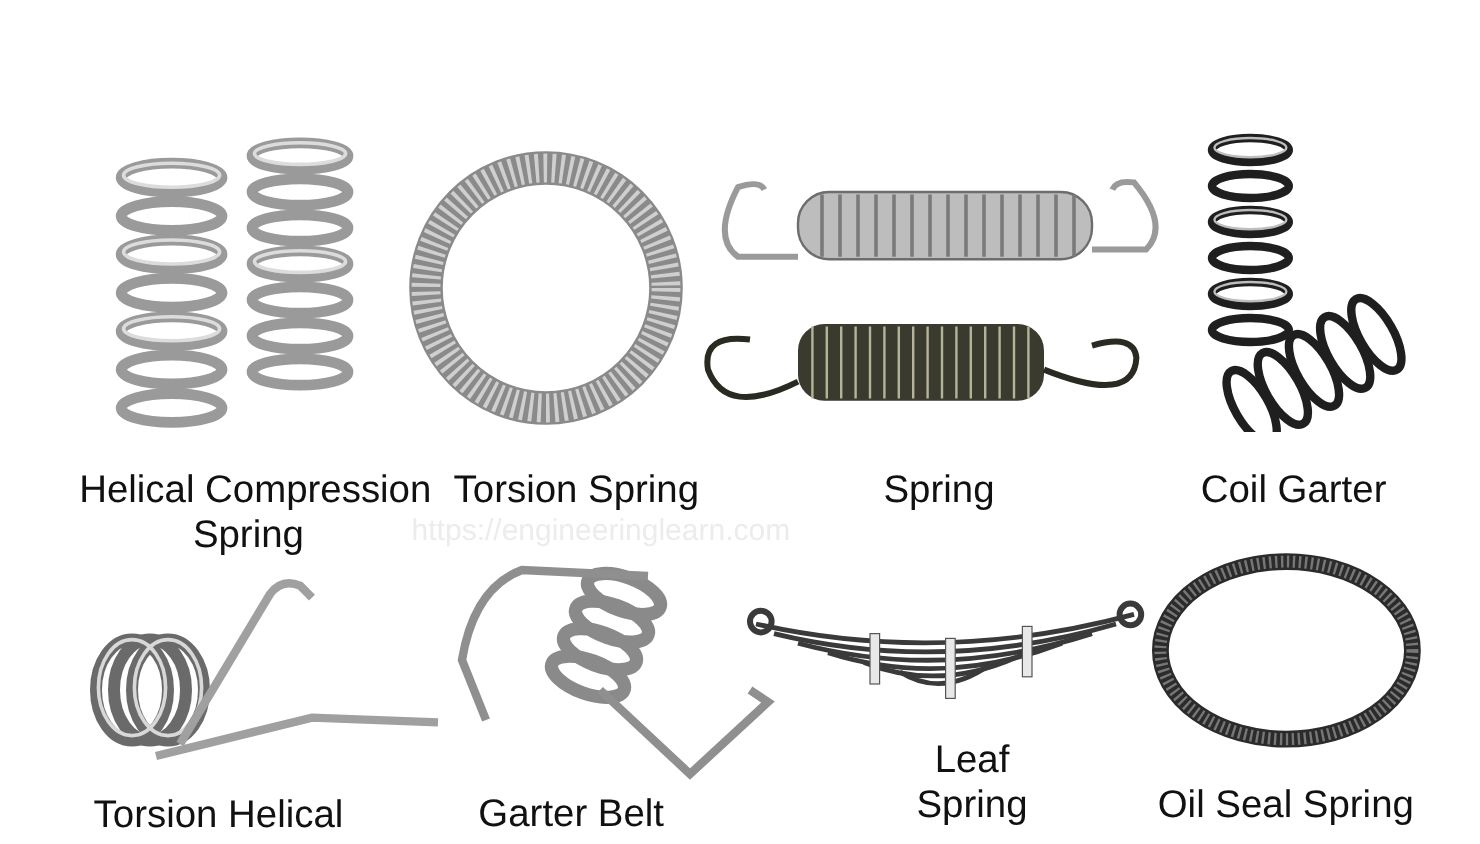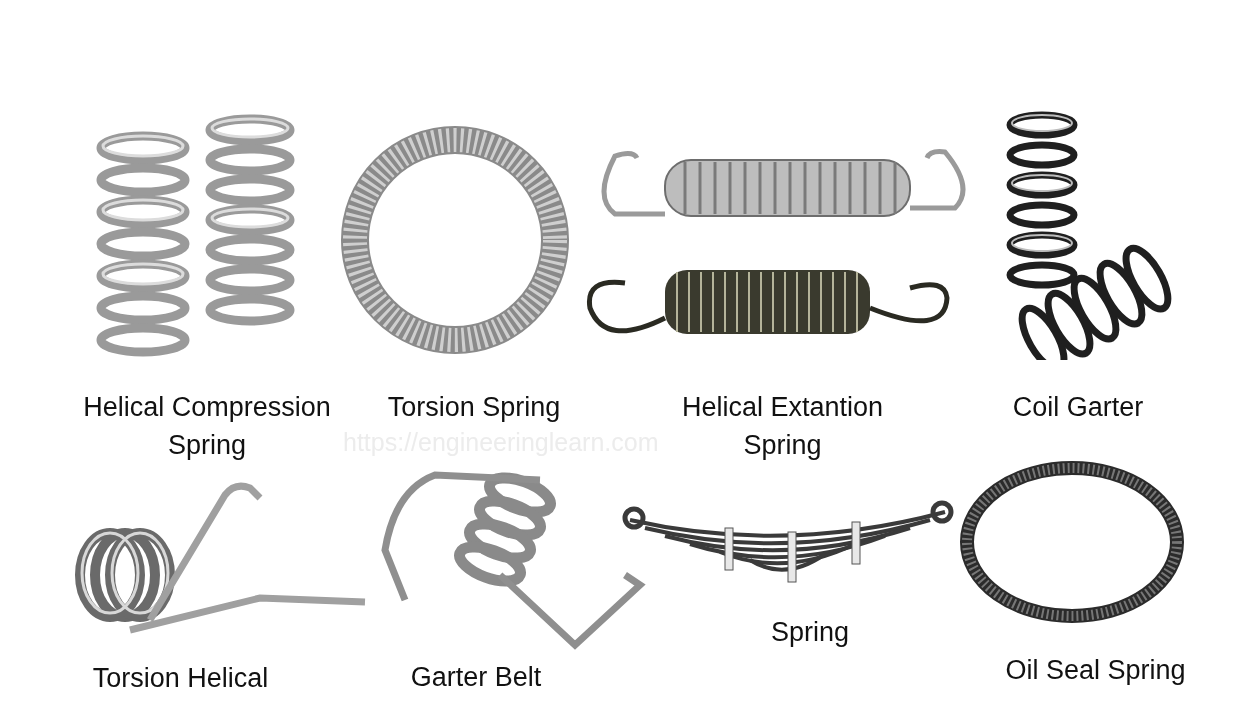--- a/index.html
+++ b/index.html
@@ -1,17 +1,17 @@
 <!DOCTYPE html>
 <html><head>
 <meta charset="utf-8">
 <style>
   html, body { margin:0; padding:0; background:#ffffff; }
   body { width:1233px; height:703px; position:relative; overflow:hidden; font-family:"Liberation Sans", sans-serif; }
-  .label { position:absolute; color:#111; font-size:27px; text-align:center; line-height:38px; white-space:nowrap; }
+  .label { position:absolute; color:#111; font-size:32px; text-align:center; line-height:38px; white-space:nowrap; }
   .watermark { position:absolute; color:#ececec; font-size:25px; left:343px; top:428px; white-space:nowrap; }
   .fig { position:absolute; }
   svg { display:block; }
 </style>
 </head>
 <body>
 
 <div class="fig" style="left:95px;top:110px;">
   <svg width="205" height="265" viewBox="0 0 205 265">
     <g fill="none" stroke="#9a9a9a" stroke-width="9">
@@ -176,30 +176,30 @@
 <div class="watermark">https://engineeringlearn.com</div>
 
 <div class="label" style="left:66px;top:388px;width:282px;">
   <div>Helical Compression</div>
   <div>Spring</div>
 </div>
 <div class="label" style="left:378px;top:388px;width:192px;">
   <div>Torsion Spring</div>
 </div>
 <div class="label" style="left:660px;top:388px;width:245px;">
-  <div>Helical Extantion</div>
   <div>Spring</div>
 </div>
 <div class="label" style="left:998px;top:388px;width:160px;">
   <div>Coil Garter</div>
 </div>
 <div class="label" style="left:78px;top:659px;width:205px;">
   <div>Torsion Helical</div>
 </div>
 <div class="label" style="left:395px;top:658px;width:162px;">
   <div>Garter Belt</div>
 </div>
 <div class="label" style="left:755px;top:613px;width:110px;">
+  <div>Leaf</div>
   <div>Spring</div>
 </div>
-<div class="label" style="left:988px;top:651px;width:215px;text-align:center;">
+<div class="label" style="left:964px;top:651px;width:215px;text-align:center;">
   <div>Oil Seal Spring</div>
 </div>
 
 </body></html>

